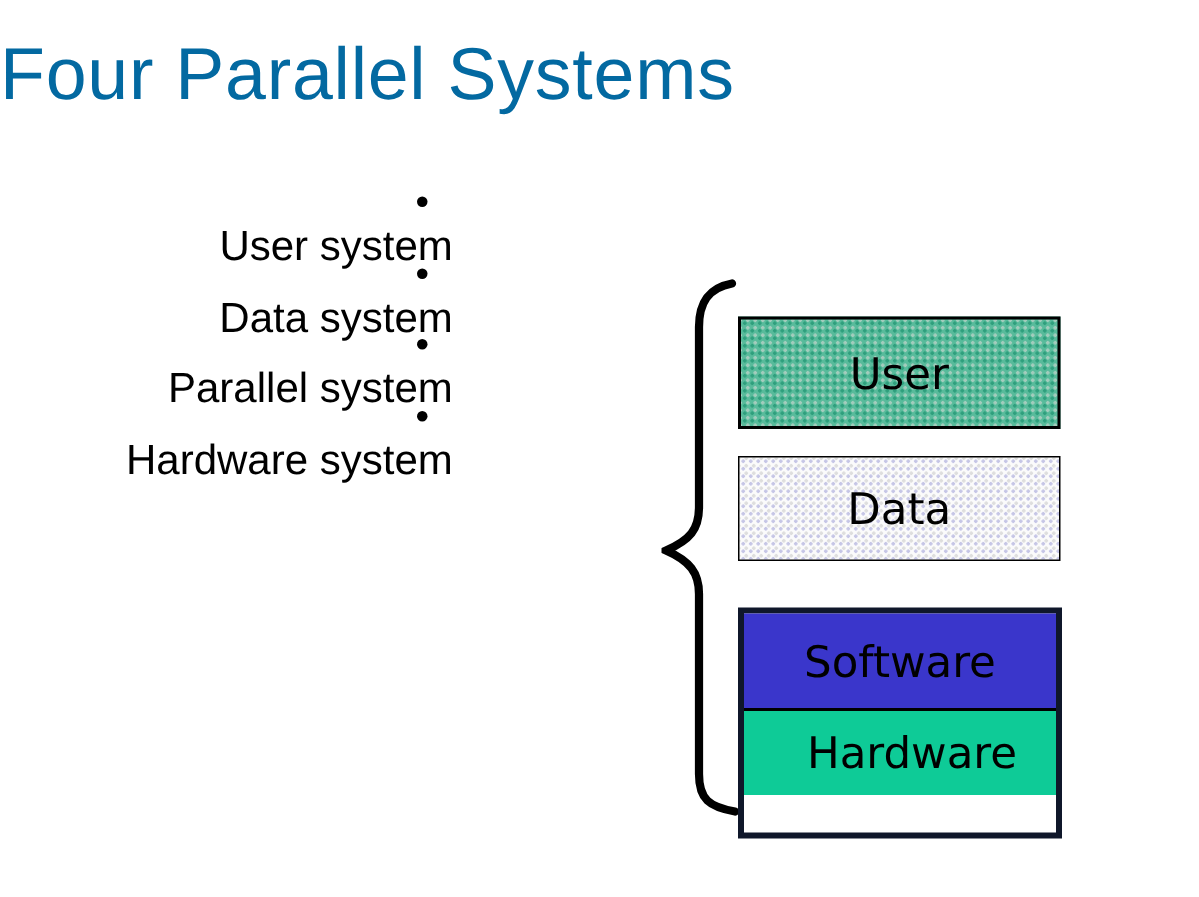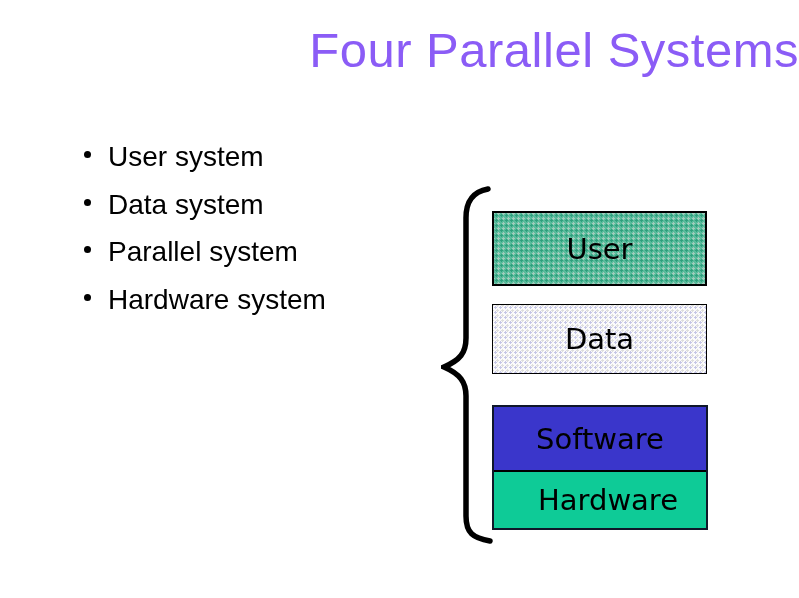--- a/index.html
+++ b/index.html
@@ -8,39 +8,40 @@
     background: #ffffff;
     position: relative;
     overflow: hidden;
     font-family: "Liberation Sans", sans-serif;
     color: #000;
   }
   .title {
     position: absolute;
     left: 0; right: 0; top: 24px;
     margin: 0;
-    text-align: right;
+    text-align: left;
     font-size: 49px;
     font-weight: 400;
     line-height: 1.1;
     letter-spacing: 0.5px;
-    color: #8b5cf6;
+    color: #0369a1;
   }
   .bullets {
     position: absolute;
     left: 84px; top: 133px;
     margin: 0; padding: 0;
     list-style: none;
   }
   .bullet-item {
     display: flex;
-    align-items: center;
+    align-items: flex-end;
     height: 47.5px;
     font-size: 28px;
     line-height: 47.5px;
+    flex-direction: column;
   }
   .dot {
     width: 7px; height: 7px;
     border-radius: 50%;
     background: #000;
     margin-right: 17px;
     flex: 0 0 auto;
     transform: translateY(-2px);
   }
   .brace {
@@ -76,22 +77,22 @@
     background-color: #fbfbfb;
     background-image:
       radial-gradient(circle, #c6c6e6 1.2px, rgba(0,0,0,0) 1.3px),
       radial-gradient(circle, #dedede 1.1px, rgba(0,0,0,0) 1.2px);
     background-size: 5px 5px, 5px 5px;
     background-position: 0 0, 2px 3px;
   }
   .stack {
     position: absolute;
     left: 492px; top: 405px;
-    width: 216px; height: 125px;
-    border: 2px solid #0f172a;
+    width: 216px; height: 154px;
+    border: 4px solid #0f172a;
     box-sizing: border-box;
   }
   .stack-cell {
     display: flex;
     align-items: center;
     justify-content: center;
     font-family: "DejaVu Sans", sans-serif;
     font-size: 29px;
     color: #000;
     box-sizing: border-box;

